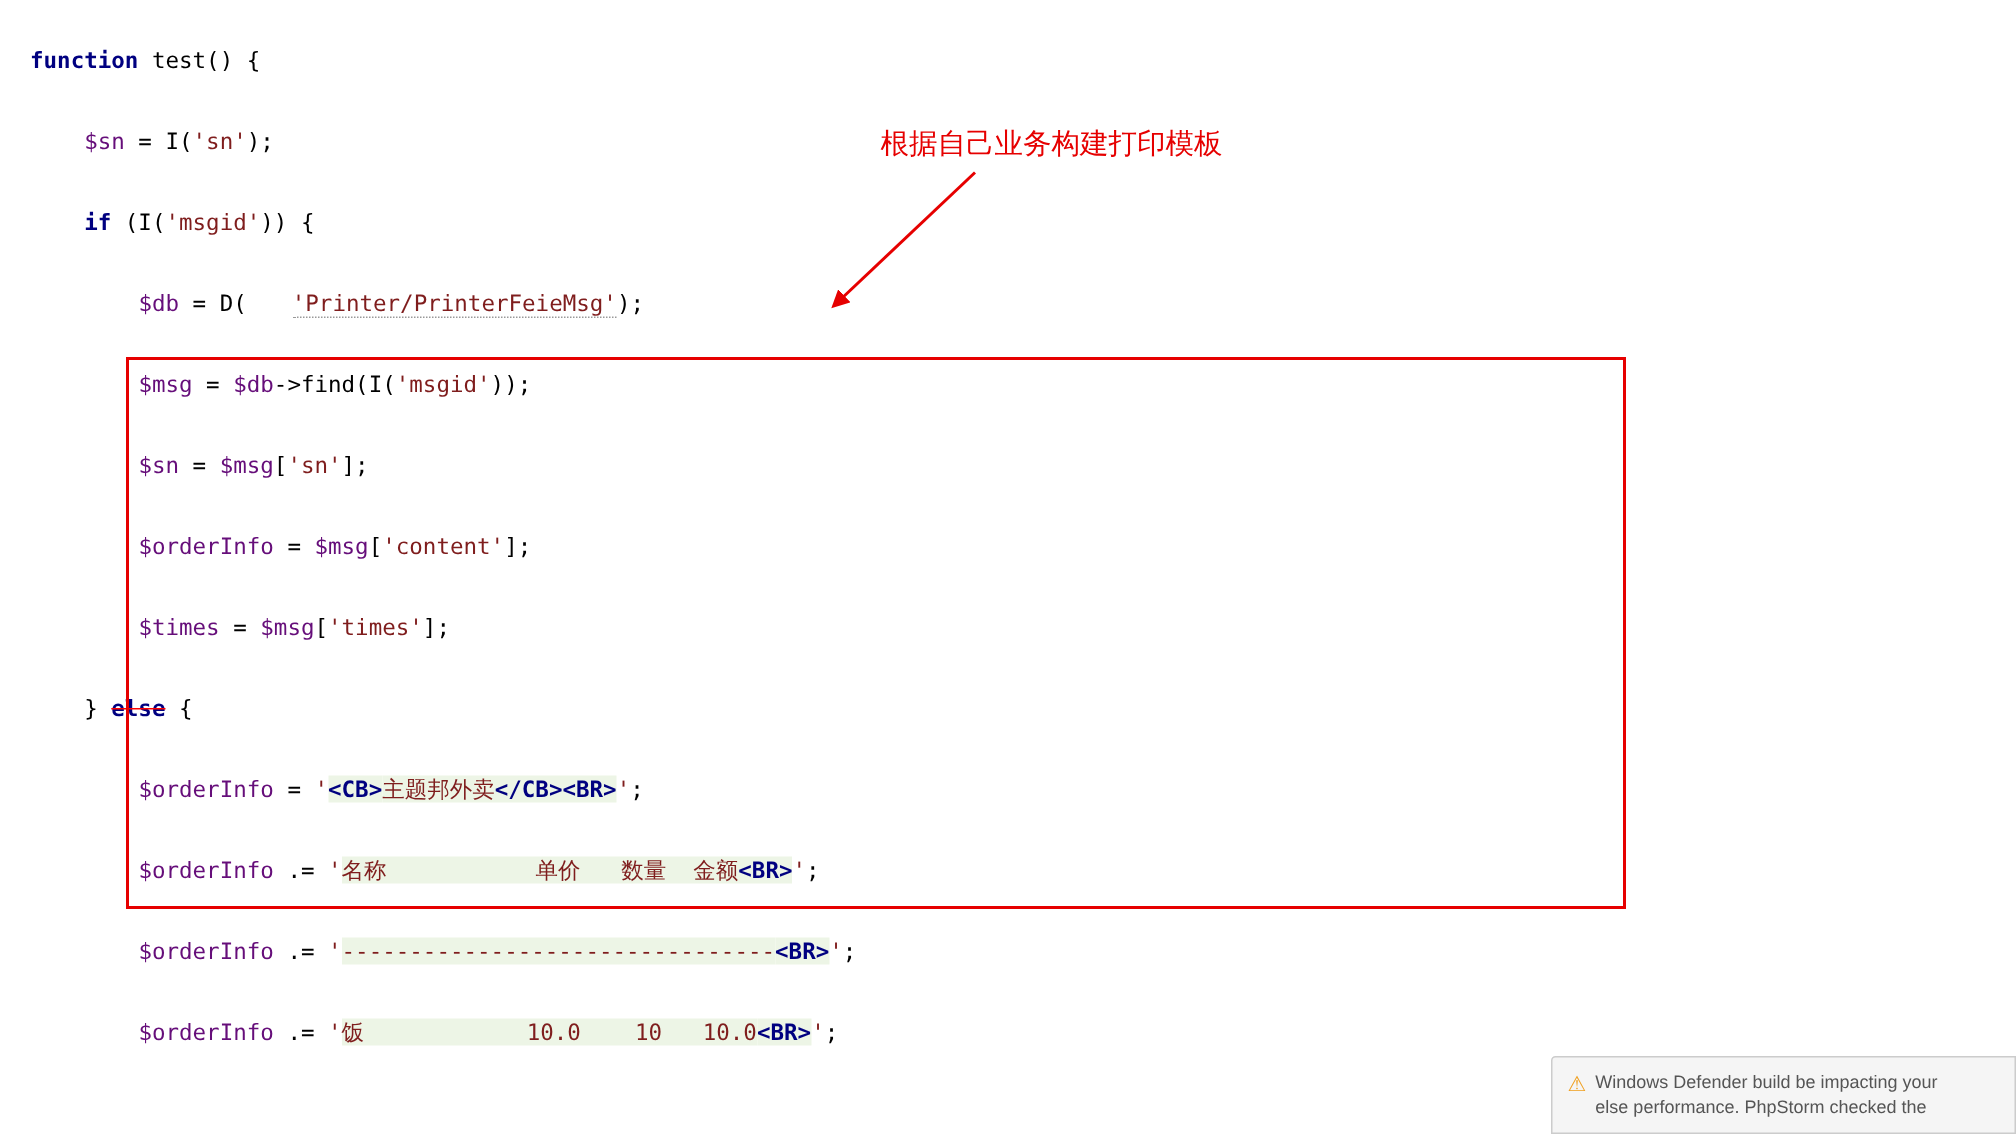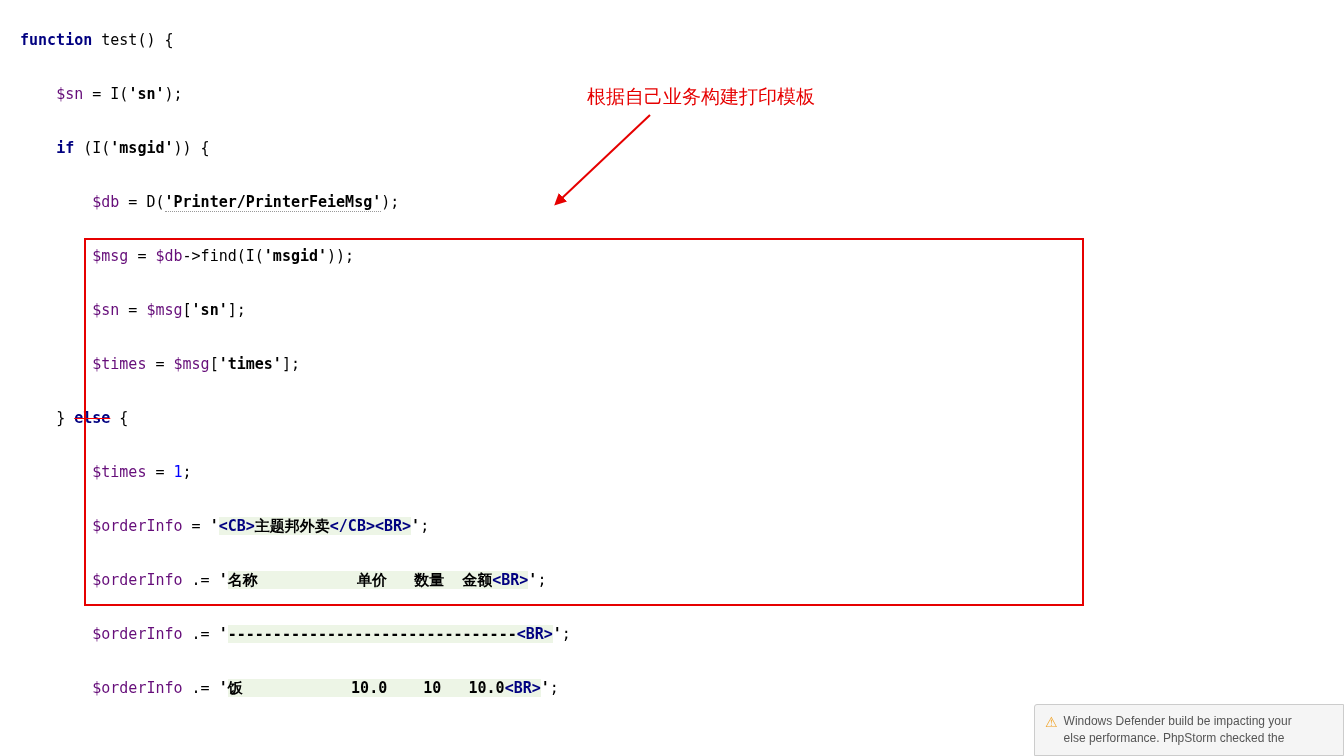--- a/index.html
+++ b/index.html
@@ -14,24 +14,24 @@
     height: 756px;
     overflow: hidden;
   }
   .code-area {
     padding: 0 20px;
     white-space: pre;
     position: relative;
   }
   .kw { color: #000080; font-weight: bold; }
   .var { color: #660e7a; }
-  .str { color: #000000; font-weight: bold; text-align: center; }
+  .str { color: #7f1d1d; font-weight: normal; text-align: center; }
   .str-bg { background: #edf5e6; }
   .tag { color: #000080; font-weight: bold; background: #edf5e6; }
-  .dotted { border-bottom: 1px dotted #999; }
+  .dotted { border-bottom: 1px dotted #999; margin-left: 30px; }
   .strikethrough { text-decoration: line-through; text-decoration-color: red; }
   .annotation {
     position: absolute;
     color: #e60000;
     font-family: '微软雅黑', sans-serif;
     font-size: 19px;
     top: 83px;
     left: 587px;
     font-weight: normal;
   }
@@ -76,23 +76,23 @@
 </head>
 <body>
 
 <div class="code-area">
 <div><span class="kw">function</span><span> test() {</span></div>
 <div>    <span class="var">$sn</span><span> = I(</span><span class="str">'sn'</span><span>);</span></div>
 <div>    <span class="kw">if</span><span> (I(</span><span class="str">'msgid'</span><span>)) {</span></div>
 <div>        <span class="var">$db</span><span> = D(</span><span class="str dotted">'Printer/PrinterFeieMsg'</span><span>);</span></div>
 <div>        <span class="var">$msg</span><span> = </span><span class="var">$db</span><span>-&gt;find(I(</span><span class="str">'msgid'</span><span>));</span></div>
 <div>        <span class="var">$sn</span><span> = </span><span class="var">$msg</span><span>[</span><span class="str">'sn'</span><span>];</span></div>
+<div>        <span class="var">$orderInfo</span><span> = </span><span class="var">$msg</span><span>[</span><span class="str">'content'</span><span>];</span></div>
 <div>        <span class="var">$times</span><span> = </span><span class="var">$msg</span><span>[</span><span class="str">'times'</span><span>];</span></div>
 <div>    <span>} </span><span class="kw strikethrough">else</span><span> {</span></div>
-<div>        <span class="var">$times</span><span> = </span><span style="color:#0000ff">1</span><span>;</span></div>
 <div>        <span class="var">$orderInfo</span><span> = </span><span class="str">'</span><span class="tag">&lt;CB&gt;</span><span class="str str-bg">主题邦外卖</span><span class="tag">&lt;/CB&gt;&lt;BR&gt;</span><span class="str">'</span><span>;</span></div>
 <div>        <span class="var">$orderInfo</span><span> .= </span><span class="str">'</span><span class="str str-bg">名称           单价   数量  金额</span><span class="tag">&lt;BR&gt;</span><span class="str">'</span><span>;</span></div>
 <div>        <span class="var">$orderInfo</span><span> .= </span><span class="str">'</span><span class="str str-bg">--------------------------------</span><span class="tag">&lt;BR&gt;</span><span class="str">'</span><span>;</span></div>
 <div>        <span class="var">$orderInfo</span><span> .= </span><span class="str">'</span><span class="str str-bg">饭            10.0    10   10.0</span><span class="tag">&lt;BR&gt;</span><span class="str">'</span><span>;</span></div>
 
 
 
 
 
 

